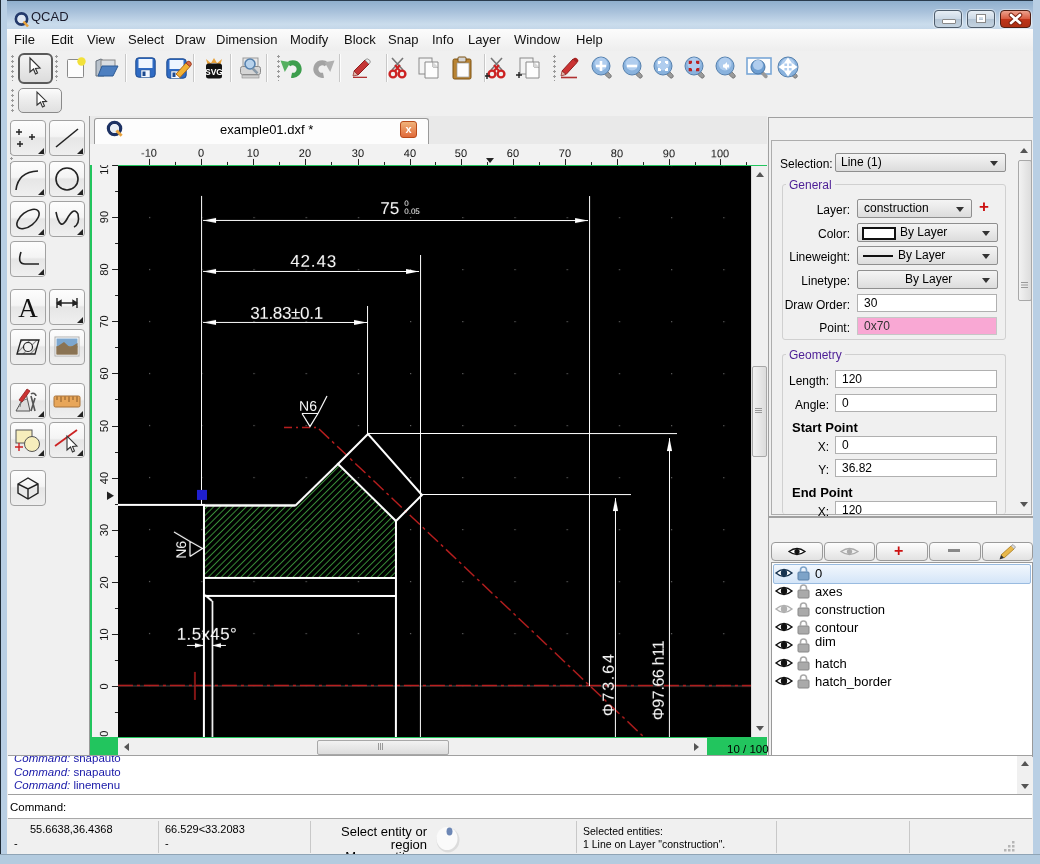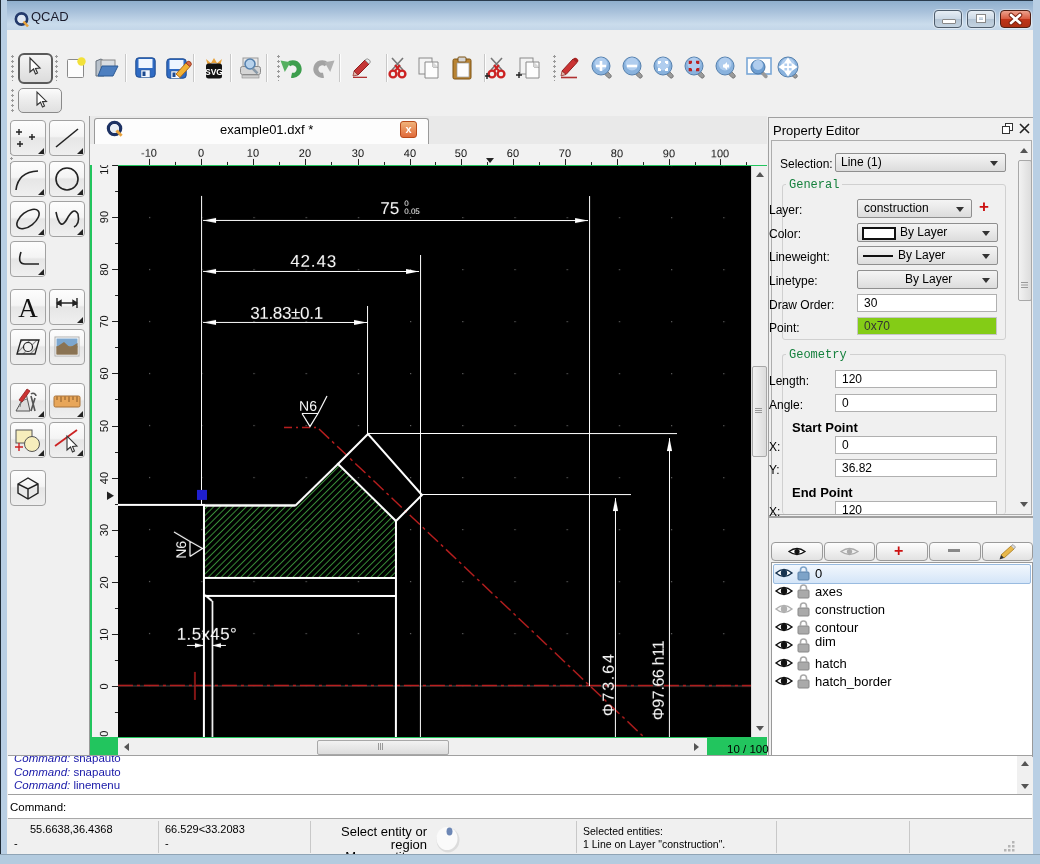--- a/index.html
+++ b/index.html
@@ -21,23 +21,23 @@
 
 .ltb{position:absolute;width:34px;height:34px;border:1px solid #a2a2a2;border-radius:4px;background:linear-gradient(#fdfdfd 0%,#f4f4f4 45%,#e6e6e6 50%,#efefef);}
 .ltb svg{position:absolute;left:0;top:0;}
 .corner{position:absolute;right:1px;bottom:1px;width:0;height:0;border-left:6px solid transparent;border-bottom:6px solid #222;}
 
 .dock{position:absolute;background:#f0f0f0;border:1px solid #a0a0a0;}
 .dock-title{position:absolute;left:0;top:0;width:100%;height:21px;font-size:13px;color:#000;}
 .combo{position:absolute;border:1px solid #8f8f8f;border-radius:2px;background:linear-gradient(#f4f4f4,#eaeaea 45%,#dcdcdc);font-size:12px;color:#000;}
 .carr{position:absolute;right:7px;top:50%;margin-top:-2px;width:0;height:0;border-left:4px solid transparent;border-right:4px solid transparent;border-top:5px solid #333;}
 .field{position:absolute;border:1px solid #b0b0b0;background:#fff;font-size:12px;color:#000;}
-.lbl{position:absolute;font-size:12px;color:#000;text-align:left;}
+.lbl{position:absolute;font-size:12px;color:#000;text-align:right;}
 .group{position:absolute;border:1px solid #d0d0d0;border-radius:3px;}
-.gtitle{position:absolute;font-size:12px;color:#15803d;background:#f0f0f0;padding:0 3px;font-family:Liberation Mono, monospace;}
+.gtitle{position:absolute;font-size:12px;color:#4c1d95;background:#f0f0f0;padding:0 3px;}
 
 .sb{position:absolute;background:#f0f0f0;}
 .sb-thumb{position:absolute;background:linear-gradient(90deg,#f2f2f2,#dcdcdc);border:1px solid #a8a8a8;border-radius:2px;}
 .sb-thumb-h{position:absolute;background:linear-gradient(#f2f2f2,#dcdcdc);border:1px solid #a8a8a8;border-radius:2px;}
 .sb-arr{position:absolute;width:0;height:0;}
 .dotsep{width:3px;background-image:radial-gradient(circle at 1.5px 1.5px,#9a9a9a 1px,transparent 1.2px);background-size:3px 5px;}
 .vsep{width:1px;background:#c8c8c8;border-right:1px solid #fdfdfd;}
 </style></head>
 <body>
 <div id="win">
@@ -62,20 +62,35 @@
   <div class="wbtn" style="left:1000px;top:10px;width:29px;height:16px;border:1px solid #511e12;box-shadow:0 0 0 1px rgba(255,255,255,.45);background:linear-gradient(#eda28e,#d95b40 49%,#c03419 50%,#ad3015)">
      <svg class="abs" style="left:0;top:0" width="29" height="16">
         <g stroke="#7a2210" stroke-width="4.6" stroke-linecap="round">
           <path d="M10,4 L19,12 M19,4 L10,12"></path>
         </g>
         <g stroke="#fff" stroke-width="2.6" stroke-linecap="round">
           <path d="M10,4 L19,12 M19,4 L10,12"></path>
         </g>
       </svg>
     </div>
+  <div id="menubar" class="abs">
+    <span class="menu" style="left:7px">File</span>
+    <span class="menu" style="left:44px">Edit</span>
+    <span class="menu" style="left:80px">View</span>
+    <span class="menu" style="left:121px">Select</span>
+    <span class="menu" style="left:168px">Draw</span>
+    <span class="menu" style="left:209px">Dimension</span>
+    <span class="menu" style="left:283px">Modify</span>
+    <span class="menu" style="left:337px">Block</span>
+    <span class="menu" style="left:381px">Snap</span>
+    <span class="menu" style="left:425px">Info</span>
+    <span class="menu" style="left:461px">Layer</span>
+    <span class="menu" style="left:507px">Window</span>
+    <span class="menu" style="left:569px">Help</span>
+  </div>
   <div id="toolbar1" class="abs">
     <div class="abs dotsep" style="left:4px;top:4px;height:26px"></div>
     <div class="abs" style="left:11px;top:2px;width:31px;height:27px;border:2px solid #5a5a5a;border-radius:6px;background:linear-gradient(#f4f4f4,#e9e9e9 45%,#dcdcdc)">
       <svg width="27" height="23">
           <path d="M10,3 L10,17 L13.5,14 L15.5,19 L17.5,18 L15.5,13.5 L20,13 Z" fill="#fff" stroke="#333" stroke-width="1.2"></path>
         </svg>
     </div>
     <div class="abs dotsep" style="left:48px;top:4px;height:26px"></div>
     <svg class="abs" style="left:59px;top:6px" width="20" height="22">
         <rect x="1.5" y="2.5" width="16" height="18" rx="1" fill="#fdfdfd" stroke="#8a8a8a"></rect>
@@ -484,30 +499,20 @@
 
     <div class="sb" style="left:28px;top:622px;width:589px;height:17px"></div>
     <div class="sb-thumb-h" style="left:227px;top:624px;width:130px;height:13px"></div>
     <div class="abs" style="left:288px;top:627px;width:1px;height:7px;background:#999;box-shadow:2px 0 0 #999,4px 0 0 #999"></div>
     <div class="sb-arr" style="left:34px;top:627px;border-top:4px solid transparent;border-bottom:4px solid transparent;border-right:5px solid #555"></div>
     <div class="sb-arr" style="left:604px;top:627px;border-top:4px solid transparent;border-bottom:4px solid transparent;border-left:5px solid #555"></div>
 
   </div>
   <div class="abs" style="left:727px;top:743px;font-size:11.5px;color:#000;z-index:30">10 / 100</div>
   <div id="pe" class="dock" style="left:768px;top:117px;width:265px;height:398px">
-    <div class="dock-title">
-        <span style="position:absolute;left:4px;top:5px">Property Editor</span>
-      <svg class="abs" style="left:233px;top:5px" width="11" height="11">
-          <rect x="3.5" y="0.5" width="7" height="7" fill="#fff" stroke="#333"></rect>
-          <rect x="0.5" y="3.5" width="7" height="7" fill="#fff" stroke="#333"></rect>
-        </svg>
-      <svg class="abs" style="left:250px;top:5px" width="11" height="11">
-          <path d="M1,1 L10,10 M10,1 L1,10" stroke="#222" stroke-width="1.6"></path>
-        </svg>
-    </div>
     <div class="abs" style="left:2px;top:22px;width:259px;height:373px;border:1px solid #adadad;background:#f0f0f0"></div>
     <div class="lbl" style="left:11px;top:39px">Selection:</div>
     <div class="combo" style="left:66px;top:35px;width:169px;height:17px">
         <span style="position:absolute;left:5px;top:1px">Line (1)</span>
         <div class="carr"></div>
       </div>
     <div class="group" style="left:13px;top:66px;width:222px;height:154px"></div>
     <div class="gtitle" style="left:17px;top:60px">General</div>
     <div class="lbl" style="left:0px;top:85px;width:81px">Layer:</div>
     <div class="combo" style="left:88px;top:81px;width:113px;height:17px">
@@ -530,21 +535,21 @@
     <div class="lbl" style="left:0px;top:156px;width:81px">Linetype:</div>
     <div class="combo" style="left:88px;top:152px;width:139px;height:17px">
         <span style="position:absolute;left:47px;top:1px">By Layer</span>
         <div class="carr"></div>
       </div>
     <div class="lbl" style="left:0px;top:180px;width:81px">Draw Order:</div>
     <div class="field" style="left:88px;top:176px;width:138px;height:16px">
         <span style="position:absolute;left:6px;top:1px">30</span>
       </div>
     <div class="lbl" style="left:0px;top:203px;width:81px">Point:</div>
-    <div class="field" style="left:88px;top:199px;width:138px;height:16px;background:#84cc16;border-color:#c6c6c6;color:#333">
+    <div class="field" style="left:88px;top:199px;width:138px;height:16px;background:#f9a8d4;border-color:#c6c6c6;color:#333">
         <span style="position:absolute;left:6px;top:1px">0x70</span>
       </div>
     <div class="group" style="left:13px;top:236px;width:222px;height:159px;border-bottom:none"></div>
     <div class="gtitle" style="left:17px;top:230px">Geometry</div>
     <div class="lbl" style="left:0px;top:256px;width:60px">Length:</div>
     <div class="field" style="left:66px;top:252px;width:160px;height:16px">
         <span style="position:absolute;left:6px;top:1px">120</span>
       </div>
     <div class="lbl" style="left:0px;top:280px;width:60px">Angle:</div>
     <div class="field" style="left:66px;top:276px;width:160px;height:16px">

